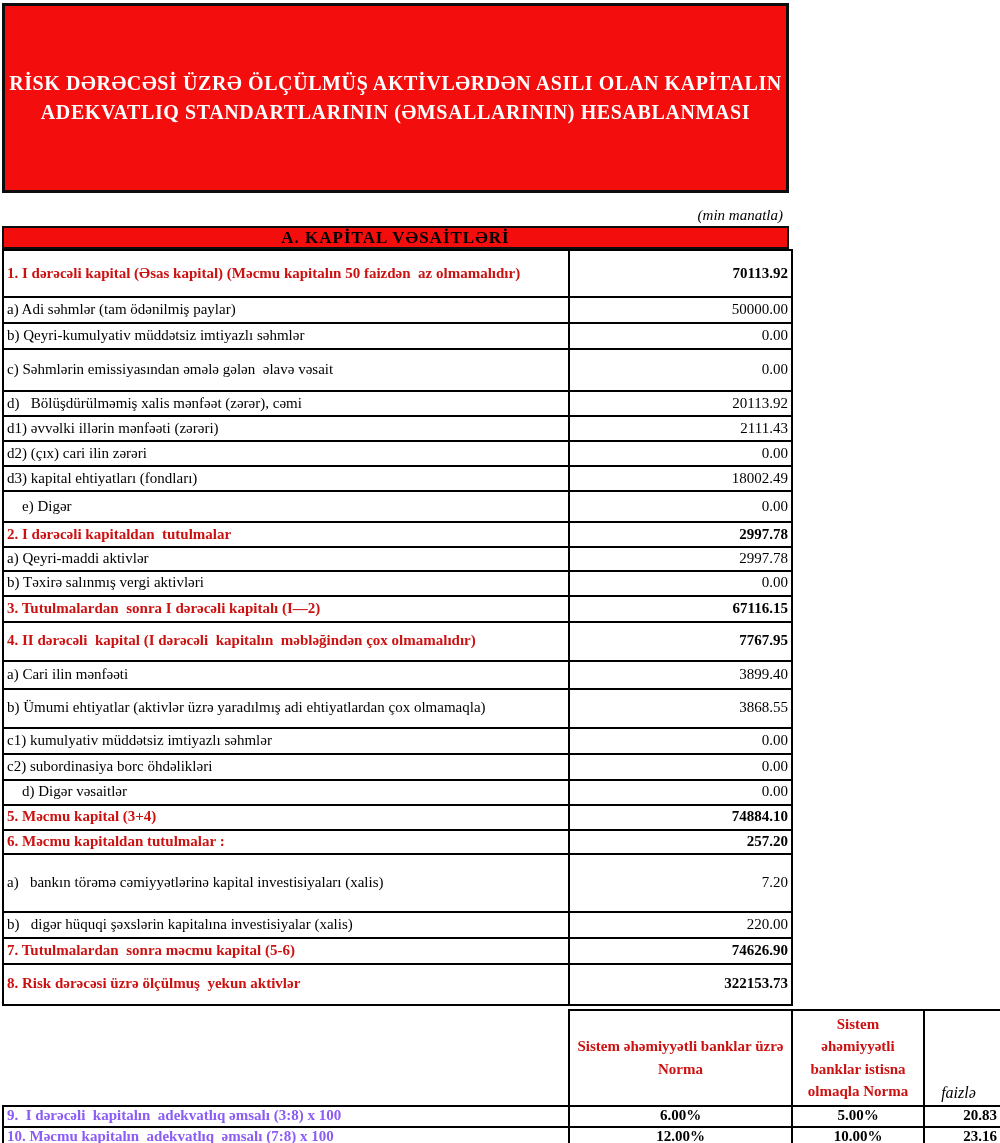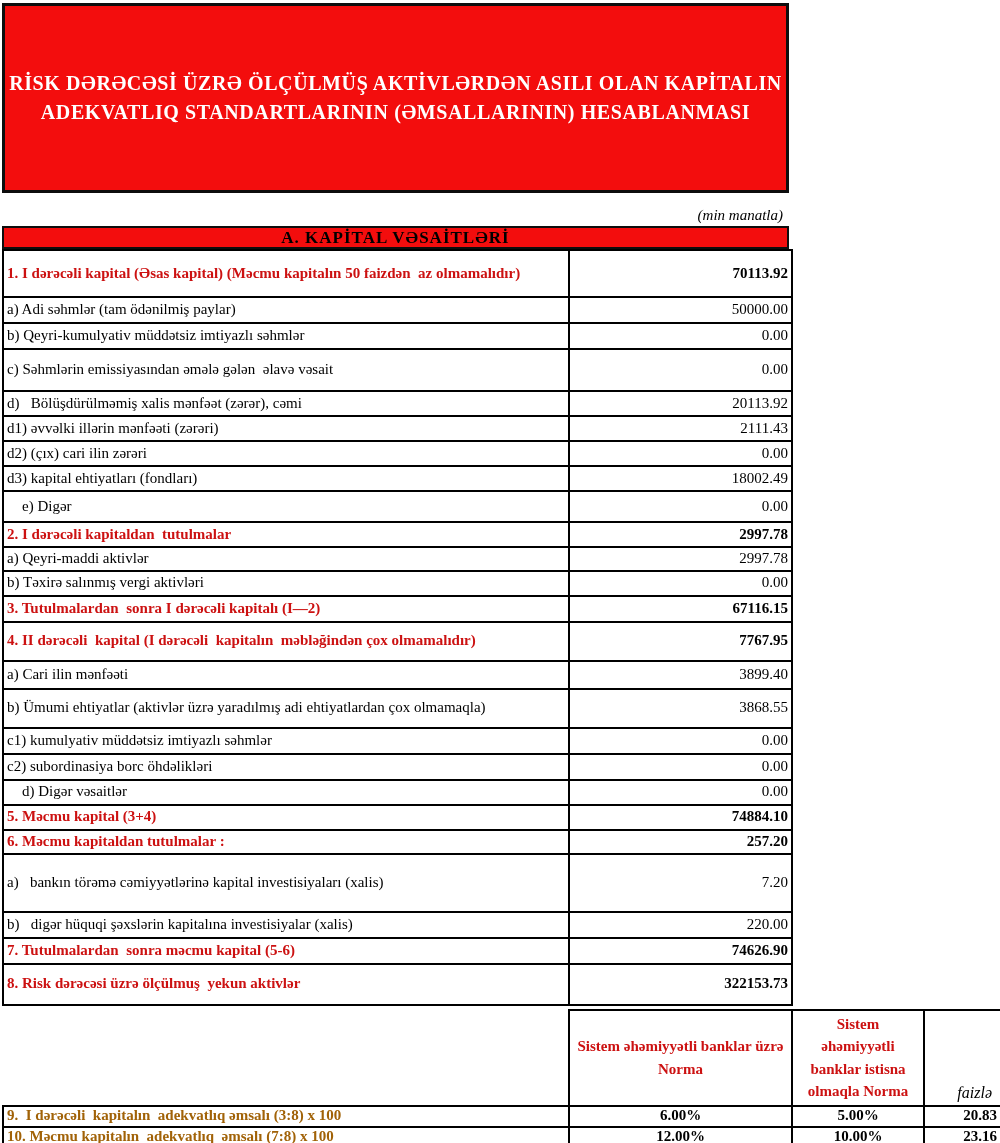--- a/index.html
+++ b/index.html
@@ -49,25 +49,25 @@
   .norms-table{width:998px;margin:3px 0 0 2px;}
   .norms-table td{font-size:15px;overflow:hidden;}
   .norms-table .hdr-empty{border:none;}
   .norms-table .hdr-box{
     border:2px solid #000;color:#cc1111;font-weight:bold;text-align:center;
     vertical-align:middle;line-height:1.5;padding:2px 6px;
   }
   .norms-table .hdr-unit{
     border-top:2px solid #000;border-right:2px solid #000;
     border-left:2px solid #000;border-bottom:none;
-    font-style:italic;font-size:16px;text-align:right;
+    font-style:italic;font-size:16px;text-align:center;
     vertical-align:bottom;padding:0 8px 3px 0;
   }
   .norms-table .nlbl{
-    border:2px solid #000;color:#a16207;font-weight:bold;
+    border:2px solid #000;color:#8b5cf6;font-weight:bold;
     white-space:pre-wrap;padding:0 3px 2px 3px;vertical-align:middle;
   }
   .norms-table .npct{
     border:2px solid #000;font-weight:bold;text-align:center;
     vertical-align:middle;padding:0 2px 2px 2px;
   }
   .norms-table .nval{
     border:2px solid #000;font-weight:bold;text-align:right;
     vertical-align:middle;padding:0 3px 2px 2px;
   }

